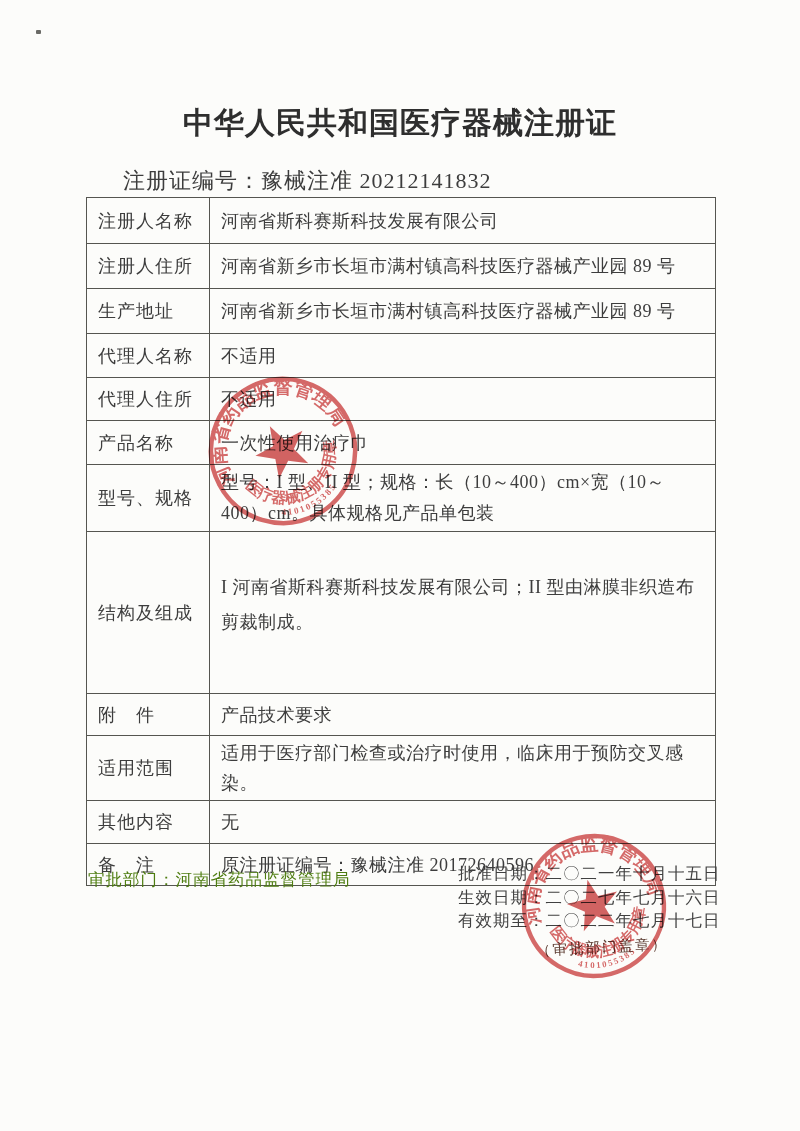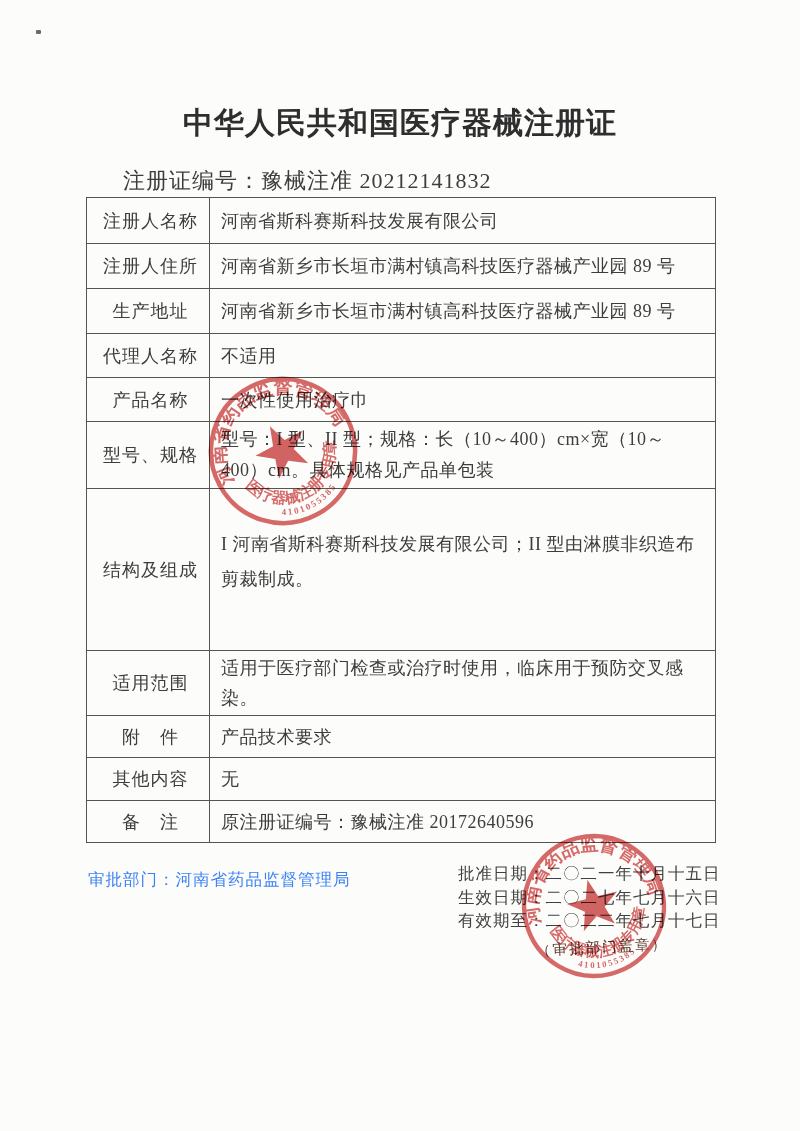--- a/index.html
+++ b/index.html
@@ -26,27 +26,27 @@
     position:absolute;left:86px;top:197px;width:630px;
     border-collapse:collapse;table-layout:fixed;
   }
   table.cert td{
     border:1px solid #555550;
     font-size:18px;line-height:30px;
     color:#3d3d3d;
     padding:2px 6px 2px 11px;
     vertical-align:middle;
   }
-  td.lbl{width:105px;text-align:center;padding:2px 2px;letter-spacing:1px;}
+  td.lbl{width:105px;padding:2px 2px;letter-spacing:1px;}
   td.val{letter-spacing:0.5px;}
   tr.model-row td.val{line-height:31px;}
   tr.structure-row td.val{vertical-align:top;padding-top:38px;line-height:35px;}
   .footer-left{
     position:absolute;left:88px;top:869px;
-    font-size:16.5px;letter-spacing:1px;color:#3b82f6;font-family:Liberation Mono, monospace;
+    font-size:16.5px;letter-spacing:1px;color:#4d7c0f;font-family:Liberation Mono, monospace;
   }
   .footer-dates{
     position:absolute;left:458px;top:862px;
     font-size:16.5px;line-height:23.5px;letter-spacing:1px;color:#404040;
   }
   .seal-note{
     position:absolute;left:536px;top:938px;
     font-size:14.5px;letter-spacing:2px;color:#5f4036;
     transform:rotate(-3deg);
   }
@@ -82,39 +82,43 @@
       <td class="val">河南省新乡市长垣市满村镇高科技医疗器械产业园 89 号</td>
     </tr>
     <tr style="height:45px">
       <td class="lbl">生产地址</td>
       <td class="val">河南省新乡市长垣市满村镇高科技医疗器械产业园 89 号</td>
     </tr>
     <tr style="height:44px">
       <td class="lbl">代理人名称</td>
       <td class="val">不适用</td>
     </tr>
+    <tr style="height:43px">
+      <td class="lbl">代理人住所</td>
+      <td class="val">不适用</td>
+    </tr>
     <tr style="height:44px">
       <td class="lbl">产品名称</td>
       <td class="val">一次性使用治疗巾</td>
     </tr>
     <tr class="model-row" style="height:64px">
       <td class="lbl">型号、规格</td>
       <td class="val">型号：I 型、II 型；规格：长（10～400）cm×宽（10～400）cm。具体规格见产品单包装</td>
     </tr>
     <tr class="structure-row" style="height:162px">
       <td class="lbl">结构及组成</td>
       <td class="val">I 河南省斯科赛斯科技发展有限公司；II 型由淋膜非织造布剪裁制成。</td>
     </tr>
+    <tr style="height:42px">
+      <td class="lbl">附　件</td>
+      <td class="val">产品技术要求</td>
+    </tr>
     <tr style="height:45px">
       <td class="lbl">适用范围</td>
       <td class="val">适用于医疗部门检查或治疗时使用，临床用于预防交叉感染。</td>
-    </tr>
-    <tr style="height:42px">
-      <td class="lbl">附　件</td>
-      <td class="val">产品技术要求</td>
     </tr>
     <tr style="height:43px">
       <td class="lbl">其他内容</td>
       <td class="val">无</td>
     </tr>
     <tr style="height:42px">
       <td class="lbl">备　注</td>
       <td class="val">原注册证编号：豫械注准 20172640596</td>
     </tr>
   </tbody>

